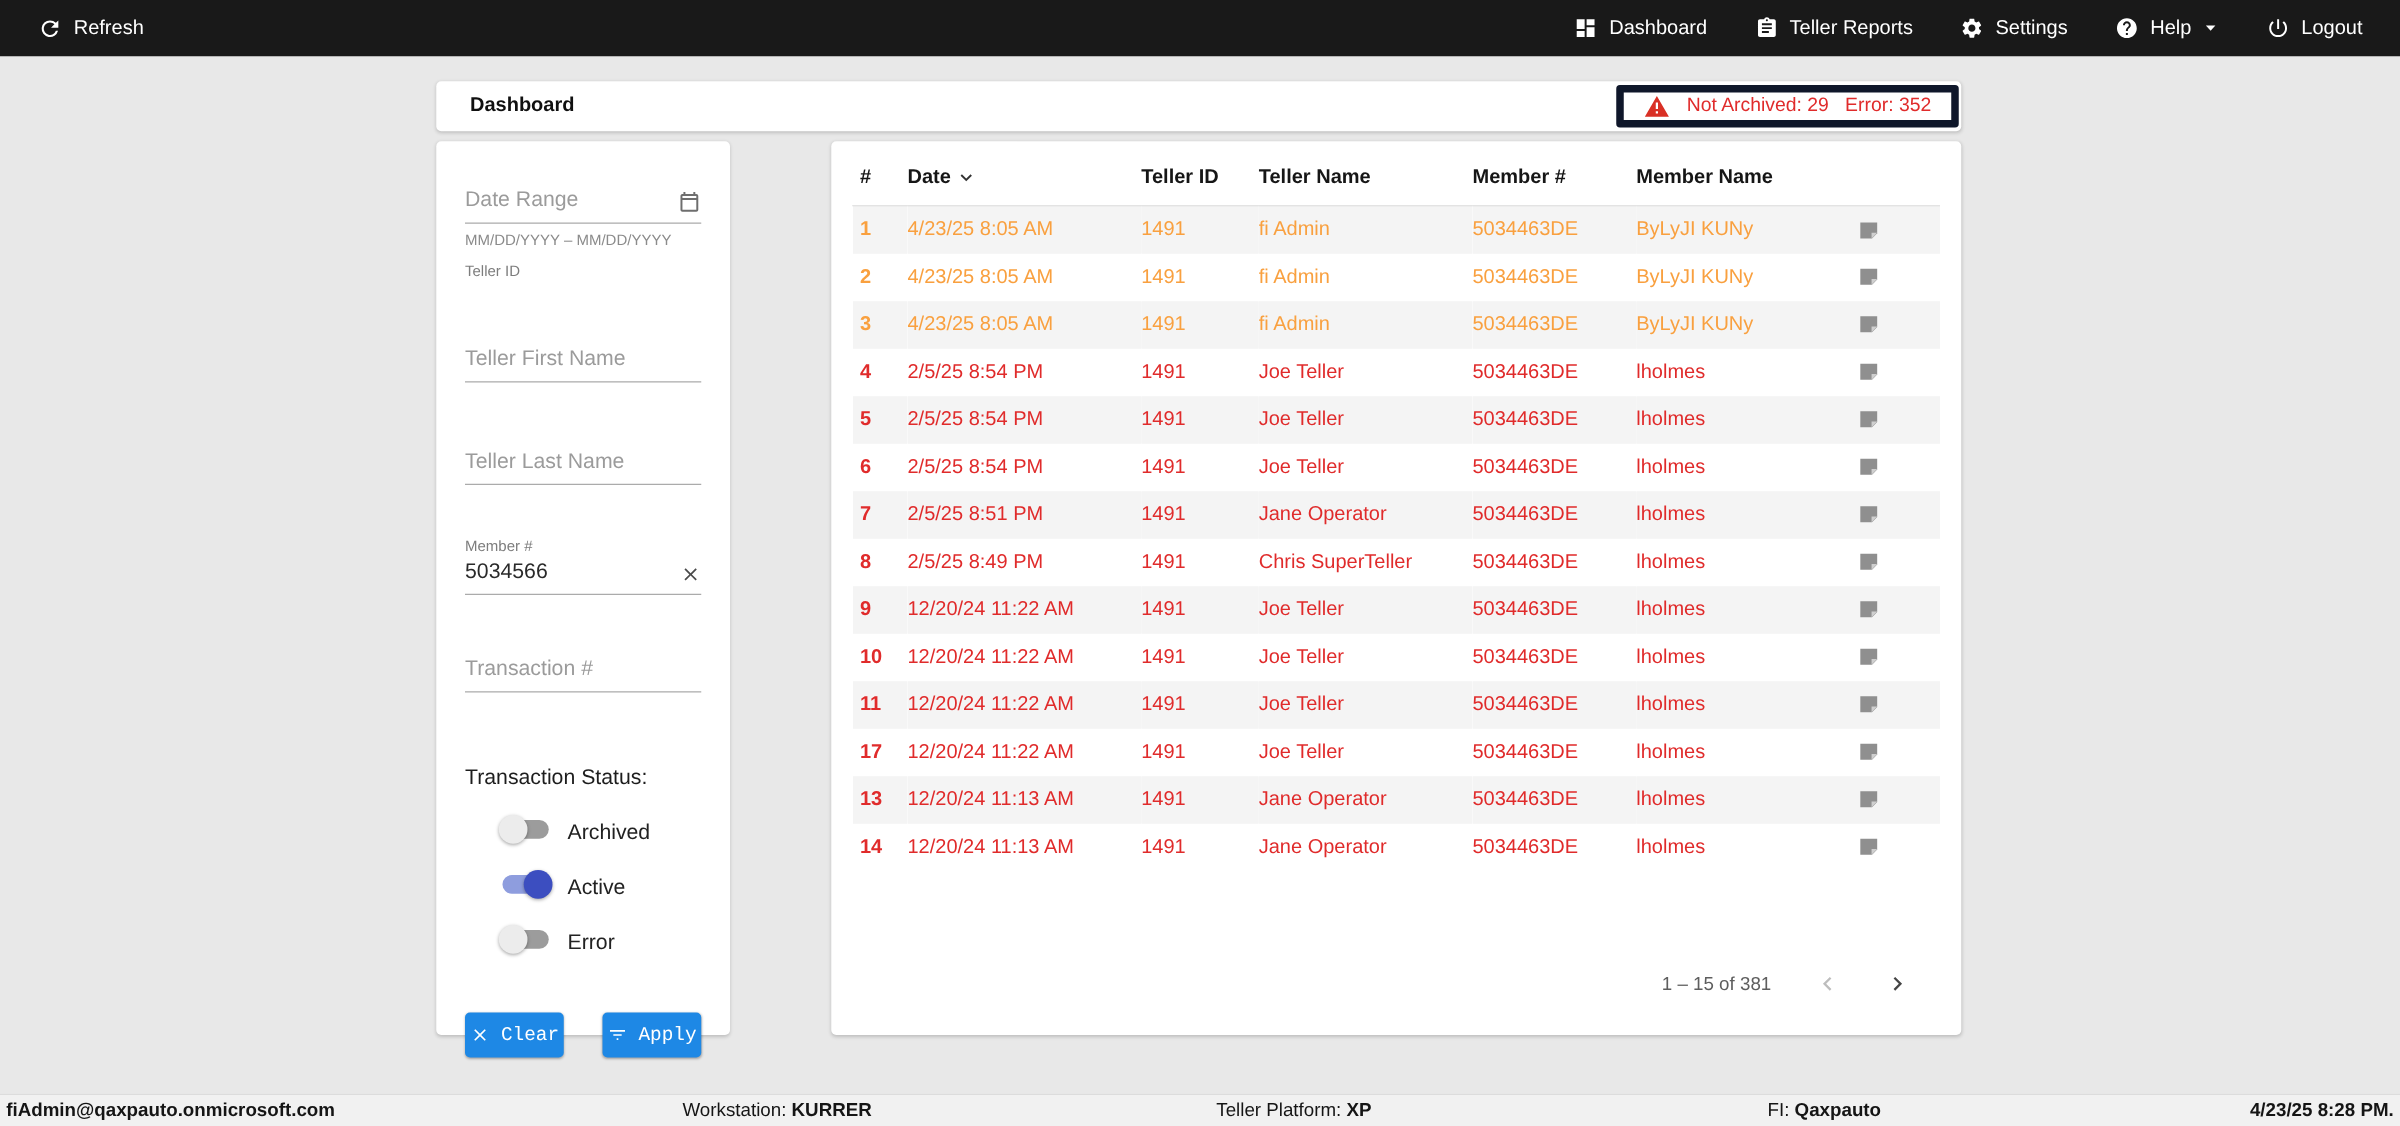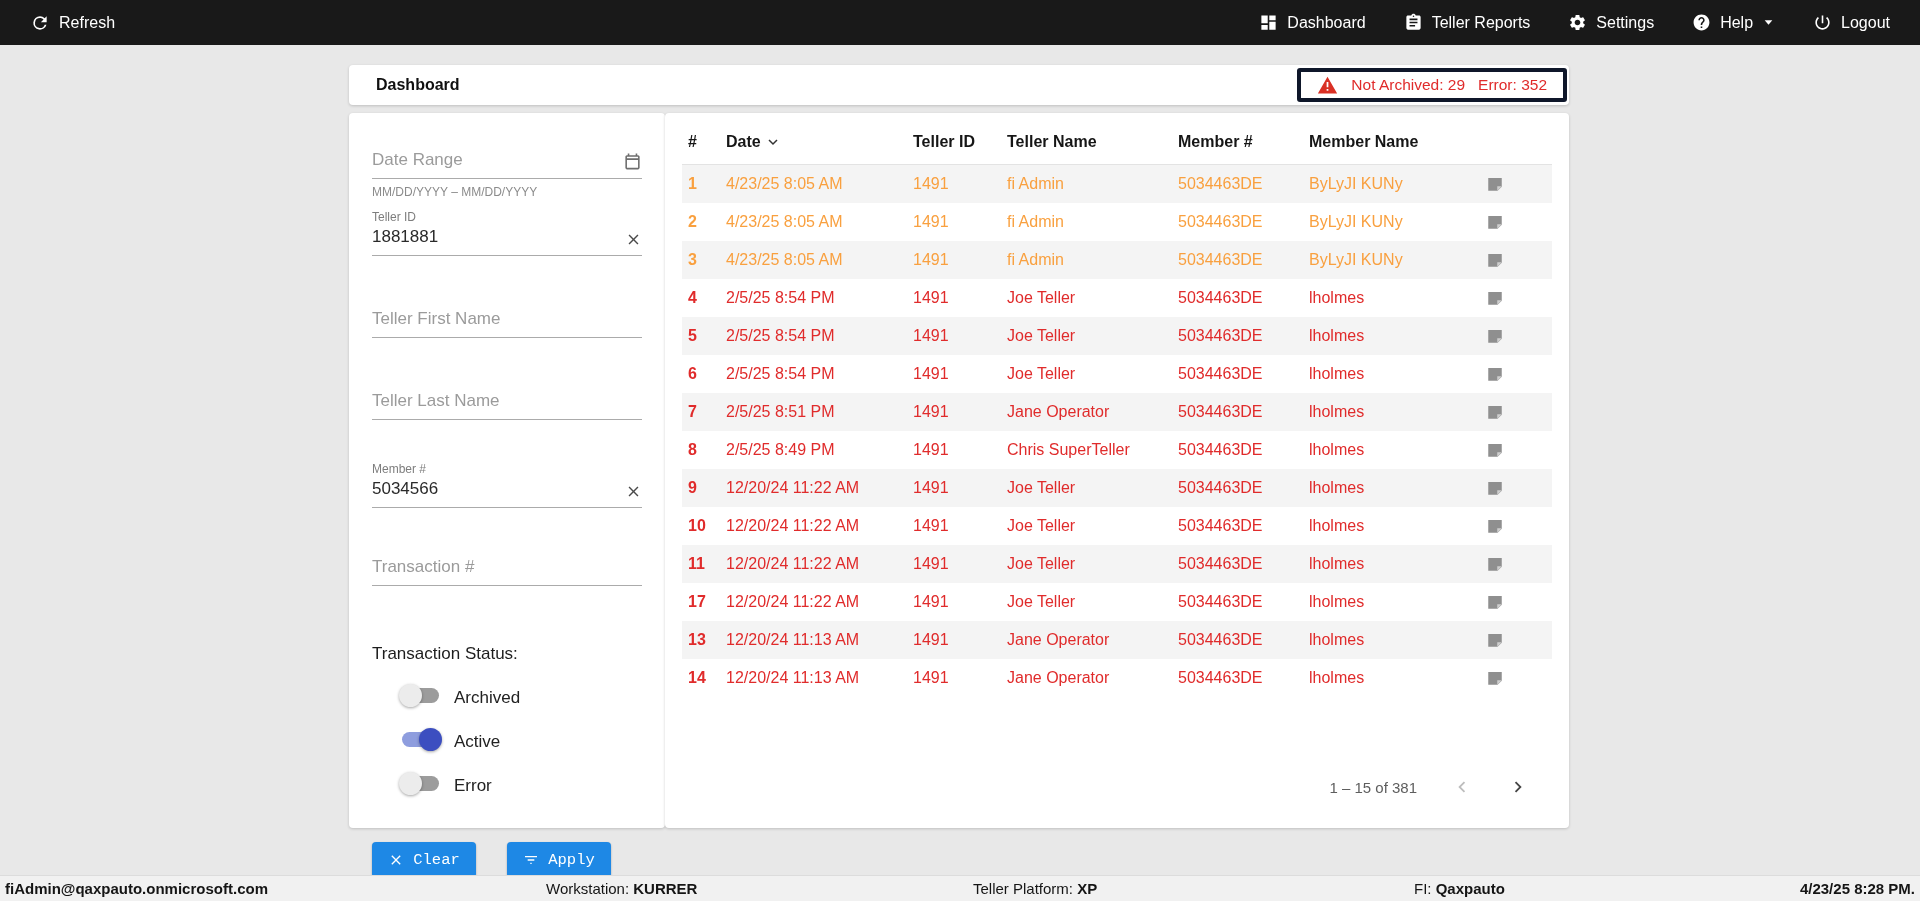--- a/index.html
+++ b/index.html
@@ -26,28 +26,28 @@
 
   
   .card { background:#fff; border-radius:4px; box-shadow:0 1px 3px rgba(0,0,0,.18); }
   .header-card {
     position:absolute; left:349px; top:65px; width:1220px; height:40px;
     display:flex; align-items:center; padding:0 27px;
   }
   .header-title { font-size:16px; font-weight:bold; color:#101010; }
   .alert-badge {
     position:absolute; right:2px; top:3px; bottom:3px;
-    background:#fff; border:4px solid #0f172a; border-radius:3px;
+    background:#fff; border:6px solid #0f172a; border-radius:3px;
     display:flex; align-items:center; gap:13px; padding:0 16px;
     color:var(--error-text,#e02b2b); font-size:15.5px;justify-content:flex-end;
   }
 
   
   .filter-card {
-    position:absolute; left:349px; top:113px; width:316px; height:715px;
+    position:absolute; left:349px; top:113px; width:235px; height:715px;
     padding:34px 23px 0;
   }
   .field { position:relative; border-bottom:1px solid #ababab; }
   .field input {
     border:0; outline:0; width:100%; background:transparent;
     font-family:inherit; font-size:17px; color:#2a2a2a;
     padding:3px 28px 8px 0;
   }
   .field input::placeholder { color:#9b9b9b; }
   .trail-icon { position:absolute; right:0; bottom:7px; display:inline-flex; cursor:pointer; }
@@ -195,28 +195,20 @@
     <input type="text" placeholder="Date Range" style="">
     <span class="trail-icon">
       <svg width="19" height="19" viewBox="0 0 24 24">
           <path fill="#6e6e6e" d="M19 4h-1V2h-2v2H8V2H6v2H5c-1.1 0-2 .9-2 2v14c0 1.1.9 2 2 2h14c1.1 0 2-.9 2-2V6c0-1.1-.9-2-2-2zm0 16H5V10h14v10zM5 8V6h14v2H5z"></path>
         </svg>
     </span>
   </div>
   <div class="hint">MM/DD/YYYY – MM/DD/YYYY</div>
 
   <div class="mini-label">Teller ID</div>
-  <div class="field">
-    <input type="text" value="1881881" style="">
-    <span class="trail-icon">
-      <svg width="17" height="17" viewBox="0 0 24 24">
-          <path fill="#4a4a4a" d="M19 6.41 17.59 5 12 10.59 6.41 5 5 6.41 10.59 12 5 17.59 6.41 19 12 13.41 17.59 19 19 17.59 13.41 12z"></path>
-        </svg>
-    </span>
-  </div>
 
   <div class="field mt-lg">
     <input type="text" placeholder="Teller First Name" style="">
   </div>
 
   <div class="field mt-lg">
     <input type="text" placeholder="Teller Last Name" style="">
   </div>
 
   <div class="mini-label" style="margin-top:42px;">Member #</div>

